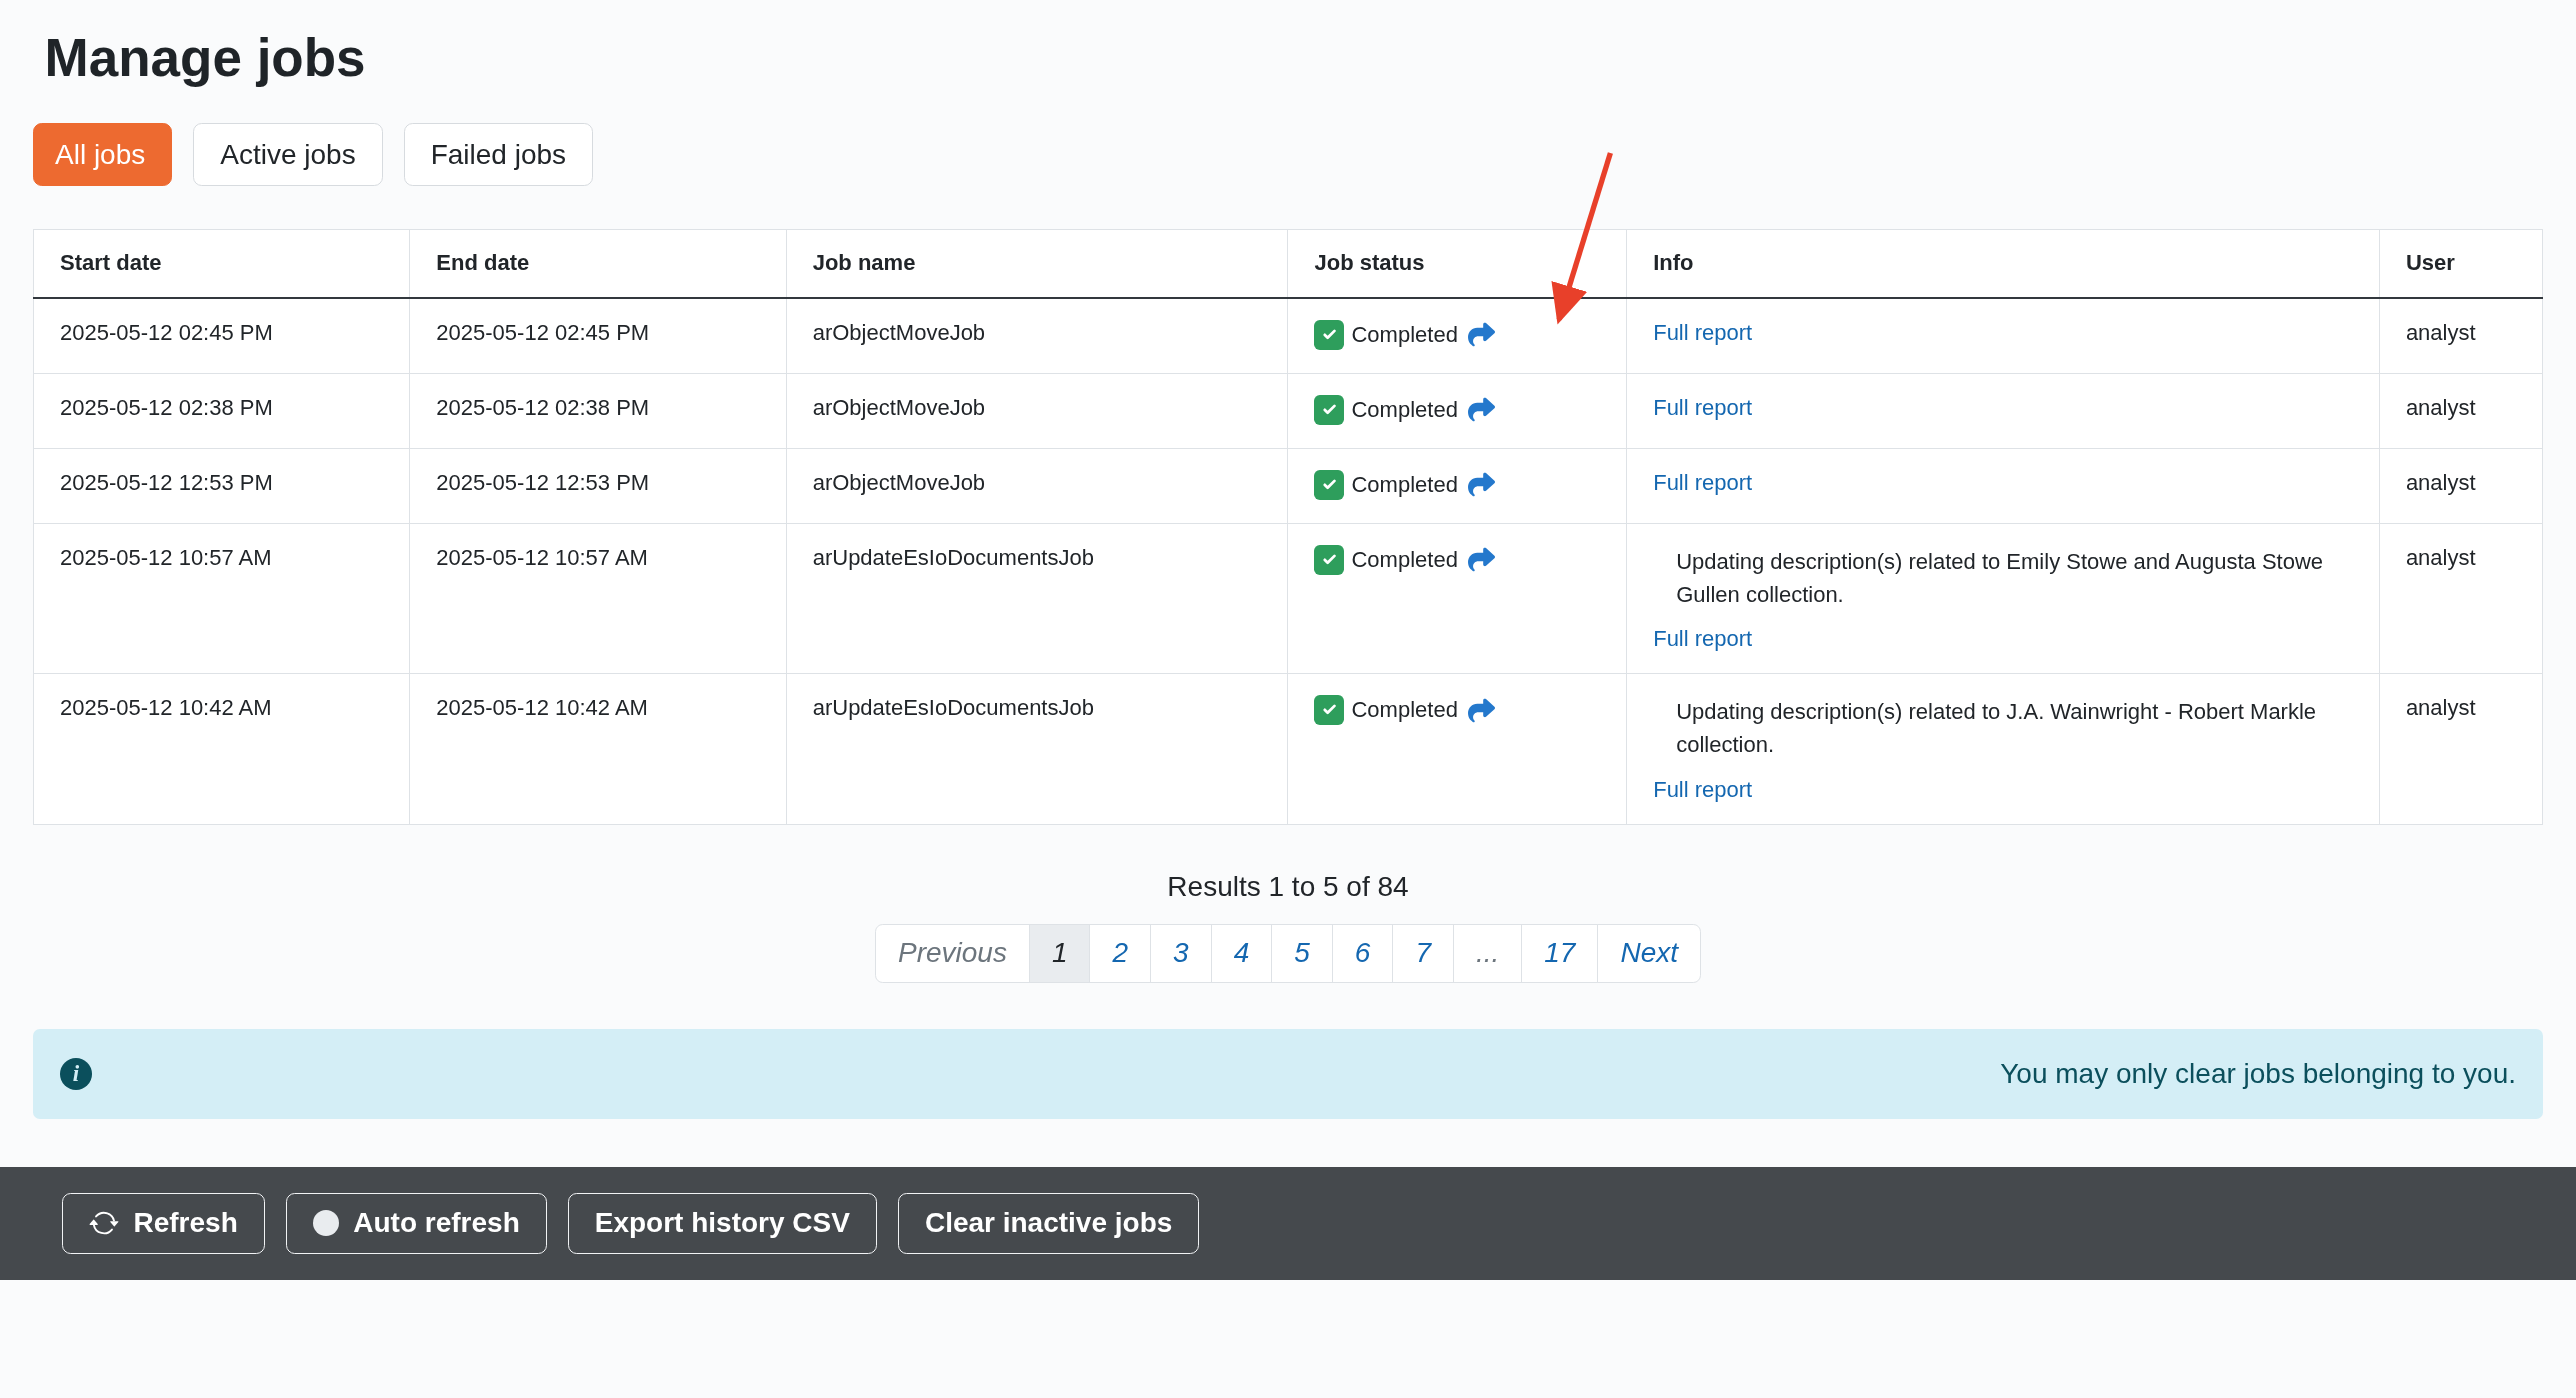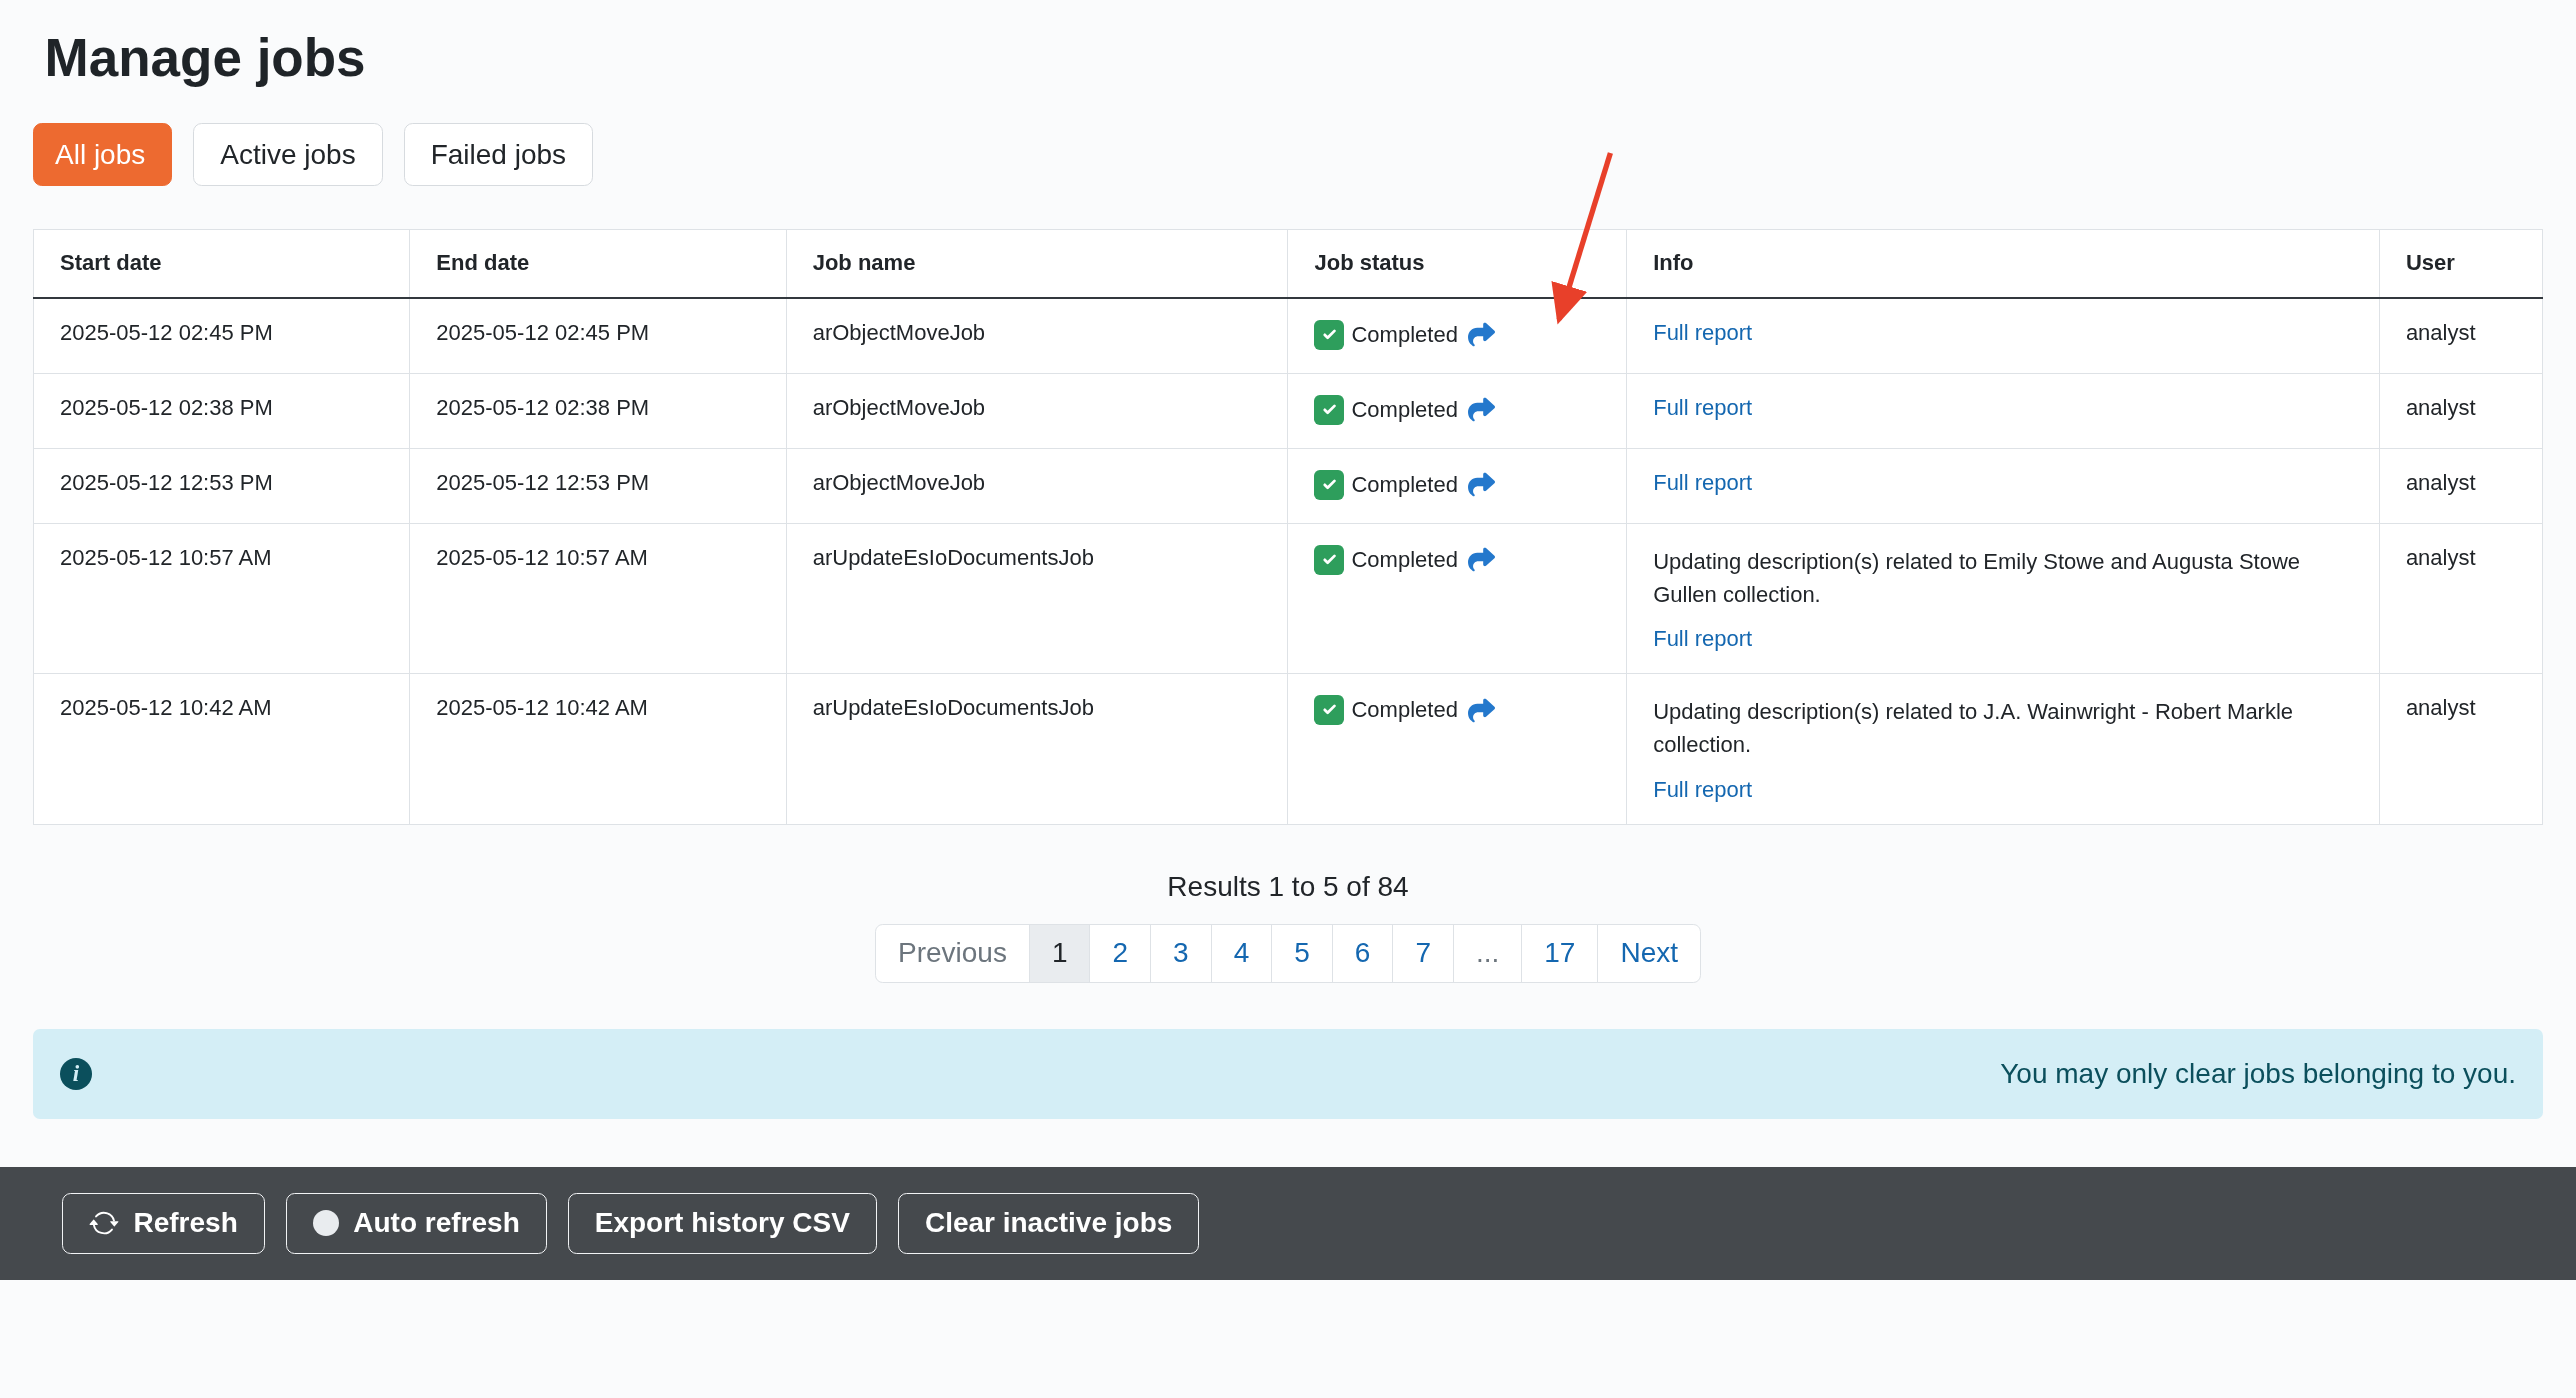--- a/index.html
+++ b/index.html
@@ -56,30 +56,30 @@
   .status{display:inline-flex;align-items:center;gap:7px;white-space:nowrap;}
   .check-icon{
     width:30px;height:30px;border-radius:5.8px;flex:0 0 auto;
     background:var(--success-green);
     display:inline-flex;align-items:center;justify-content:center;
   }
   .check-icon svg{width:22px;height:22px;display:block;}
   .share-icon{display:inline-flex;}
   .share-icon svg{width:33px;height:27px;fill:var(--arrow-blue);display:block;}
   a.link{color:var(--link-blue);}
-  .info-desc{line-height:1.5;margin-bottom:15.5px;}
+  .info-desc{line-height:1.5;margin-bottom:15.5px;margin-left:23px;}
   .info-desc:empty{display:none;margin:0;}
 
   .results-summary{margin-top:46px;text-align:center;font-size:28px;}
 
   .pagination{
     display:flex;justify-content:center;list-style:none;
     margin:21px 0 0;padding:0;
   }
-  .page-item{margin-left:-1px;}
+  .page-item{margin-left:-1px;font-style:italic;}
   .page-item:first-child{margin-left:0;}
   .page-link{
     display:block;padding:12.6px 22px;font-size:28px;
     border:1px solid var(--border-gray);background:#fff;color:var(--link-blue);
   }
   .page-item:first-child .page-link{border-radius:7.7px 0 0 7.7px;}
   .page-item:last-child .page-link{border-radius:0 7.7px 7.7px 0;}
   .page-item.prev .page-link{color:#6c757d;}
   .page-item.ellipsis .page-link{color:#6c757d;}
   .page-item.active .page-link{background:#e9ecef;color:var(--text-dark);}

